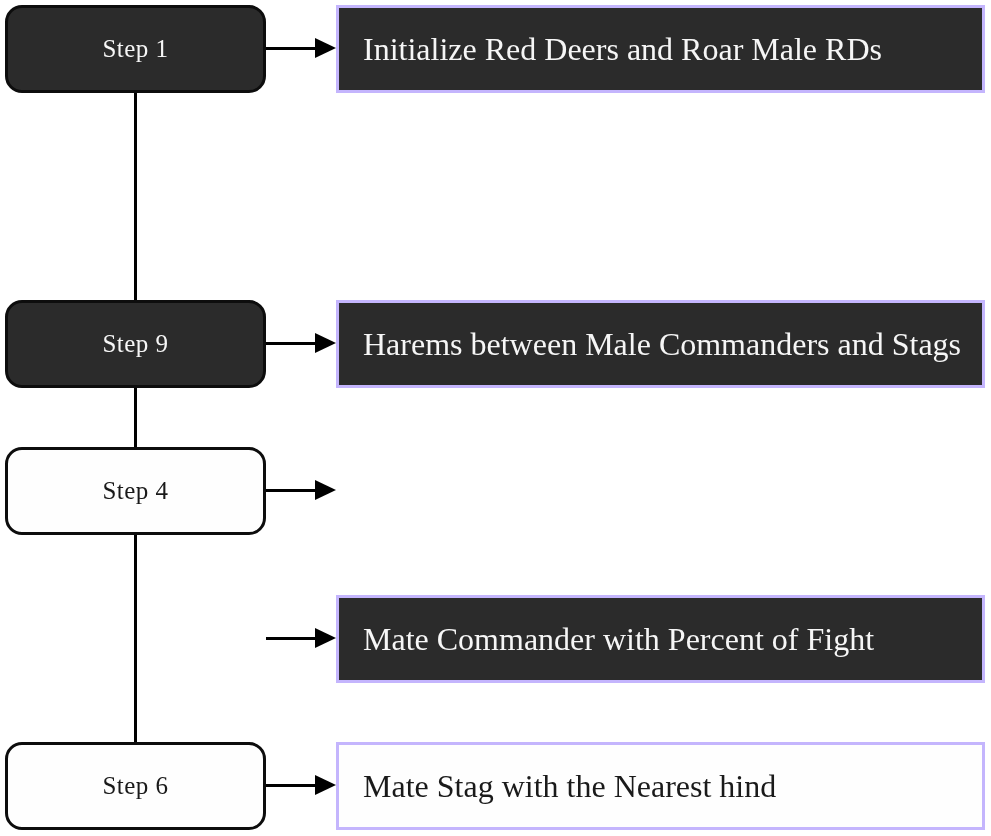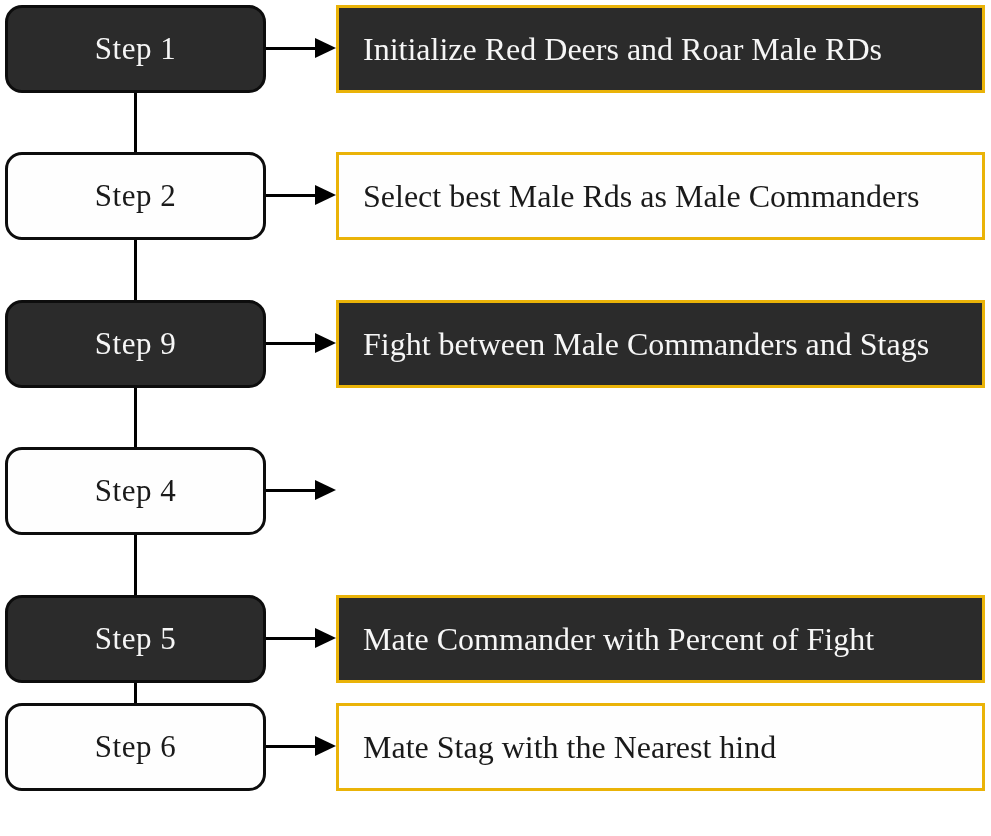--- a/index.html
+++ b/index.html
@@ -45,35 +45,35 @@
     align-items: center;
     justify-content: center;
   }
   .desc-box {
     position: absolute;
     left: 336px;
     top: 0;
     width: 649px;
     height: 88px;
     box-sizing: border-box;
-    border: 3px solid #eab308;
+    border: 3px solid #c4b5fd;
     display: flex;
     align-items: center;
     padding-left: 24px;
   }
   [data-variant="dark"] {
     background: #2b2b2b;
     color: #f6f6f6;
   }
   [data-variant="light"] {
     background: #fefefe;
     color: #1a1a1a;
   }
   .step-label {
-    font-size: 31px;
+    font-size: 25px;
     letter-spacing: 0.5px;
     white-space: nowrap;
   }
   .desc-label {
     font-size: 32px;
     white-space: nowrap;
   }
   .arrow {
     position: absolute;
     left: 266px;
@@ -98,21 +98,21 @@
     border-left: 21px solid #000000;
     border-top: 10.5px solid transparent;
     border-bottom: 10.5px solid transparent;
   }
   
   .row-0 { top: 5px; }
   .row-1 { top: 152px; }
   .row-2 { top: 300px; }
   .row-3 { top: 447px; padding-left: 20px; }
   .row-4 { top: 595px; }
-  .row-5 { top: 703px; border-radius: 26px; }
+  .row-5 { top: 742px; border-radius: 26px; }
 </style>
 </head>
 <body>
 
 <div id="figure">
 
   <div class="vline"></div>
 
   <div class="row row-0">
     <div class="step-box" data-variant="dark">
@@ -120,60 +120,45 @@
     </div>
     <div class="arrow">
       <div class="arrow-line"></div>
       <div class="arrow-head"></div>
     </div>
     <div class="desc-box" data-variant="dark">
       <span class="desc-label">Initialize Red Deers and Roar Male RDs</span>
     </div>
   </div>
 
-  <div class="row row-1">
-    <div class="step-box" data-variant="light">
-      <span class="step-label">Step 2</span>
-    </div>
-    <div class="arrow">
-      <div class="arrow-line"></div>
-      <div class="arrow-head"></div>
-    </div>
-    <div class="desc-box" data-variant="light">
-      <span class="desc-label">Select best Male Rds as Male Commanders</span>
-    </div>
-  </div>
 
   <div class="row row-2">
     <div class="step-box" data-variant="dark">
       <span class="step-label">Step 9</span>
     </div>
     <div class="arrow">
       <div class="arrow-line"></div>
       <div class="arrow-head"></div>
     </div>
     <div class="desc-box" data-variant="dark">
-      <span class="desc-label">Fight between Male Commanders and Stags</span>
+      <span class="desc-label">Harems between Male Commanders and Stags</span>
     </div>
   </div>
 
   <div class="row row-3">
     <div class="step-box" data-variant="light">
       <span class="step-label">Step 4</span>
     </div>
     <div class="arrow">
       <div class="arrow-line"></div>
       <div class="arrow-head"></div>
     </div>
   </div>
 
   <div class="row row-4">
-    <div class="step-box" data-variant="dark">
-      <span class="step-label">Step 5</span>
-    </div>
     <div class="arrow">
       <div class="arrow-line"></div>
       <div class="arrow-head"></div>
     </div>
     <div class="desc-box" data-variant="dark">
       <span class="desc-label">Mate Commander with Percent of Fight</span>
     </div>
   </div>
 
   <div class="row row-5">

